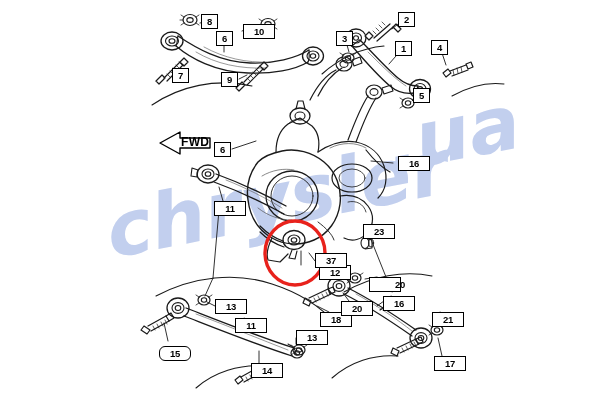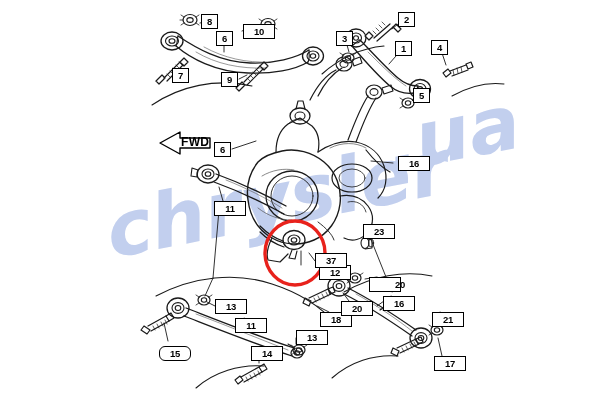--- a/index.html
+++ b/index.html
@@ -389,21 +389,21 @@
       <div class="callout wide" style="left: 243px; top: 24px;">10</div>
       <div class="callout" style="left: 214px; top: 142px;">6</div>
       <div class="callout wide" style="left: 214px; top: 201px;">11</div>
       <div class="callout wide" style="left: 398px; top: 156px;">16</div>
       <div class="callout wide" style="left: 363px; top: 224px;">23</div>
       <div class="callout wide" style="left: 278px; top: 265px; margin-left: 41px;">12</div>
       <div class="callout wide" style="left: 315px; top: 253px;">37</div>
       <div class="callout wide" style="left: 215px; top: 299px;">13</div>
       <div class="callout wide" style="left: 296px; top: 330px;">13</div>
       <div class="callout wide" style="left: 235px; top: 318px;">11</div>
-      <div class="callout wide" style="left: 251px; top: 346px;">14</div>
+      <div class="callout wide" style="left: 251px; top: 363px;">14</div>
       <div class="callout wide" style="left: 159px; top: 346px; border-radius: 6px;">15</div>
       <div class="callout wide" style="left: 434px; top: 356px; text-align: center;">17</div>
       <div class="callout wide" style="left: 320px; top: 312px;">18</div>
       <div class="callout wide" style="left: 341px; top: 301px;">20</div>
       <div class="callout wide" style="left: 369px; top: 277px; padding-left: 30px;">20</div>
       <div class="callout wide" style="left: 432px; top: 312px;">21</div>
       <div class="callout wide" style="left: 383px; top: 296px;">16</div>
     </div>
 </div>
 

